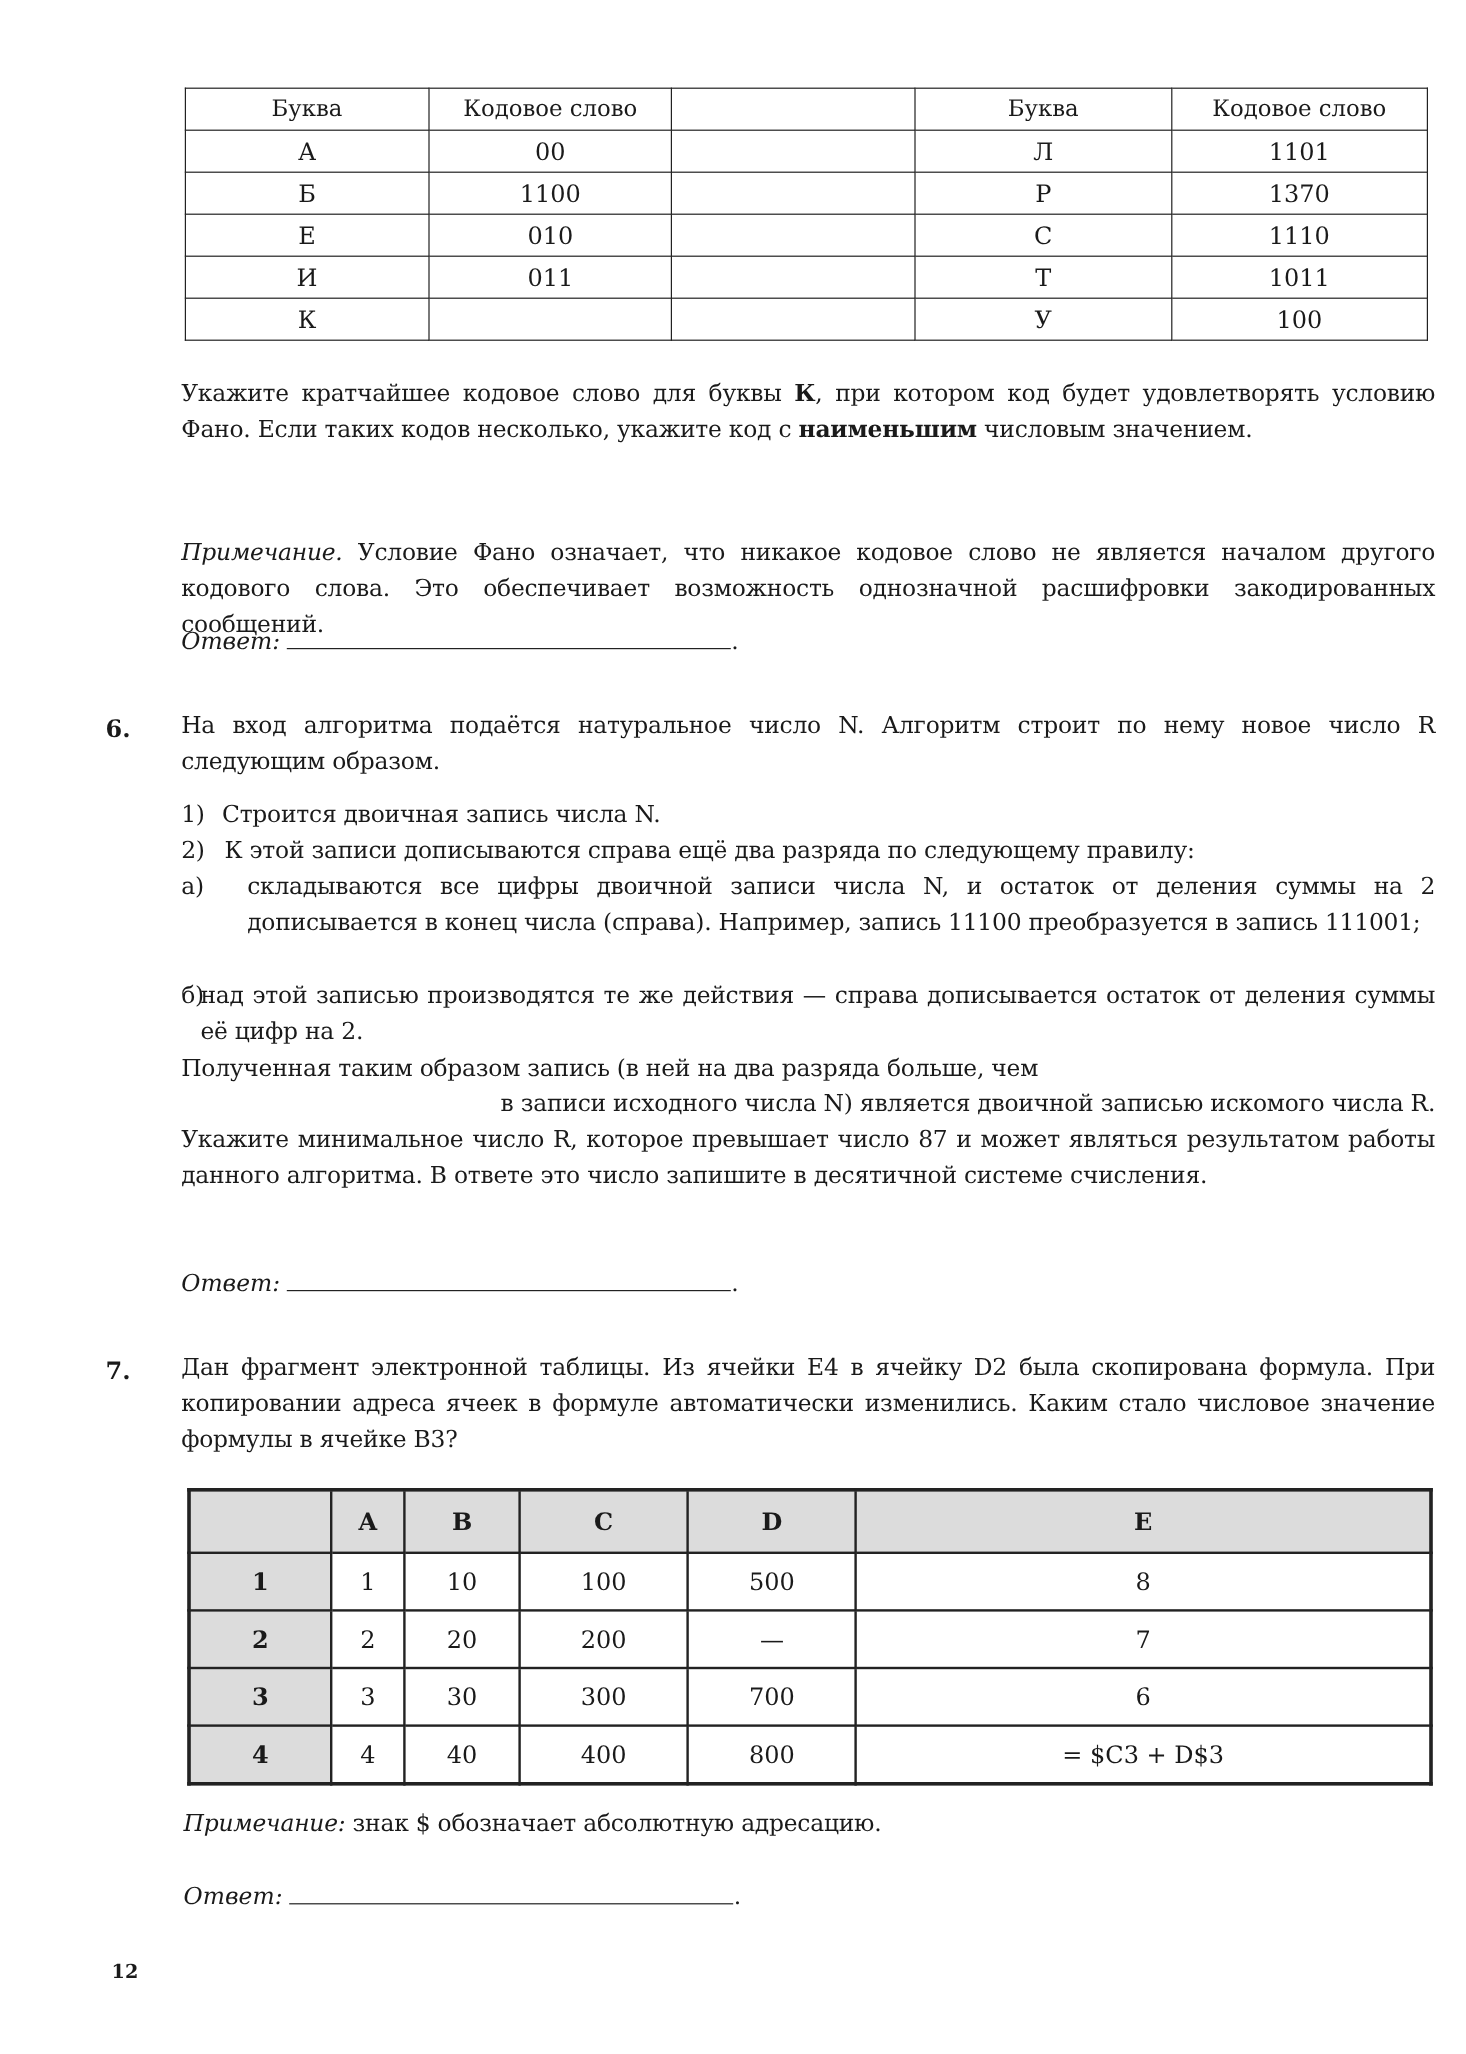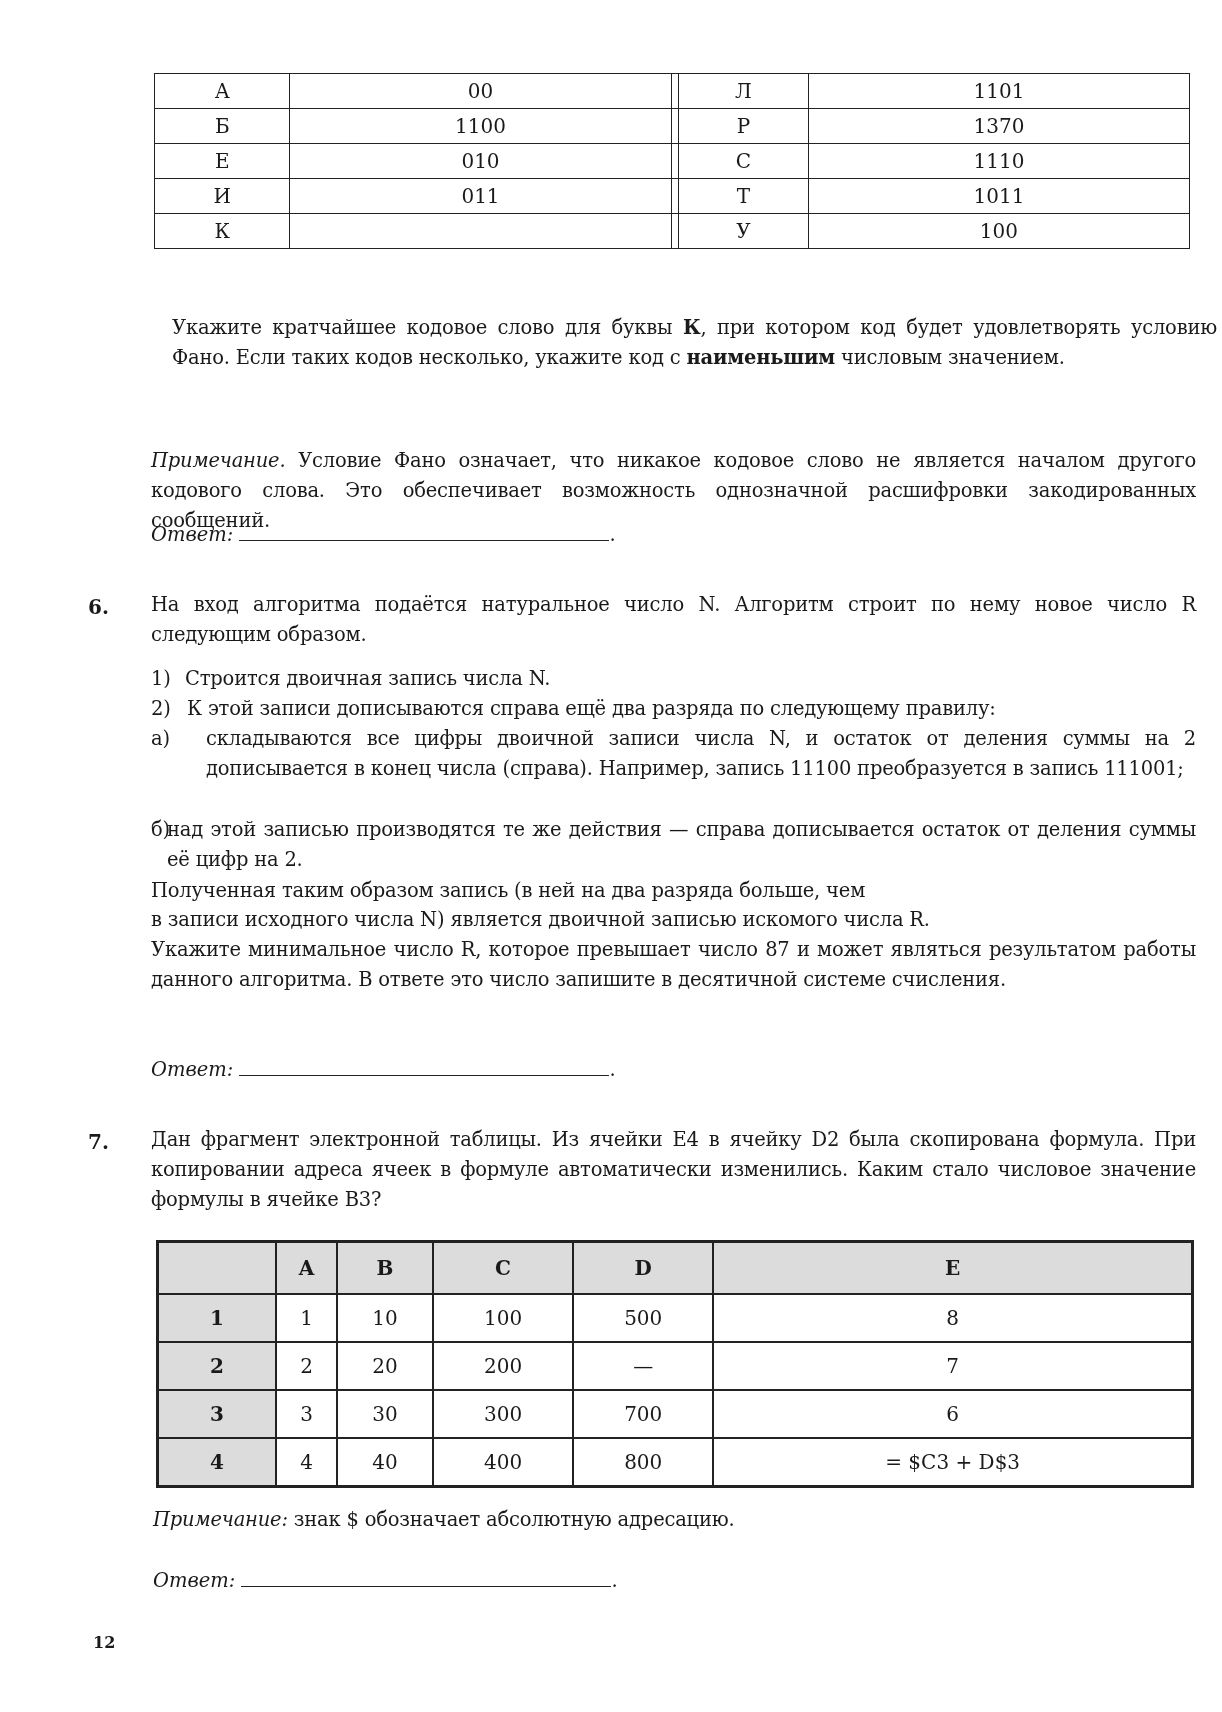--- a/index.html
+++ b/index.html
@@ -44,20 +44,27 @@
   }
   table.sheet td.colhead { background: #dcdcdc; font-weight: bold; height: 50px; }
   table.sheet td.rowhead { background: #dcdcdc; font-weight: bold; width: 116px; }
   .pagenum { position: absolute; left: 93px; top: 1633px; font-size: 16px; font-weight: bold; }
 </style>
 </head>
 <body>
 
 <table class="code">
   <tbody>
+      <tr>
+    <td class="hdr" style="width:19%">Буква</td>
+    <td class="hdr" style="width:19%">Кодовое слово</td>
+    <td class="hdr" style="width:19%"></td>
+    <td class="hdr" style="width:20%">Буква</td>
+    <td class="hdr" style="width:20%">Кодовое слово</td>
+  </tr>
   <tr>
     <td>А</td>
     <td>00</td>
     <td></td>
     <td>Л</td>
     <td>1101</td>
   </tr>
   <tr>
     <td>Б</td>
     <td>1100</td>
@@ -82,21 +89,21 @@
   <tr>
     <td>К</td>
     <td></td>
     <td></td>
     <td>У</td>
     <td>100</td>
   </tr>
 </tbody>
   </table>
 
-<div class="abs para" style="left:151px; top:313px; width:1045px;margin-left:21px;">
+<div class="abs para" style="left:151px; top:313px; width:1045px;">
   <span>Укажите кратчайшее кодовое слово для буквы </span><b>К</b><span>, при котором код будет удовлетворять условию Фано. Если таких кодов несколько, укажите код с </span><b>наименьшим</b><span> числовым значением.</span>
 </div>
 <div class="abs para" style="left:151px; top:403px; width:1045px;margin-top:43px;">
   <i>Примечание.</i><span> Условие Фано означает, что никакое кодовое слово не является началом другого кодового слова. Это обеспечивает возможность однозначной расшифровки закодированных сообщений.</span>
 </div>
 <div class="answer" style="left:151px; top:522px;">
   <span>Ответ:</span><span class="line"></span><span class="dot">.</span>
 </div>
 
 <div class="num" style="left:88px; top:595px;">6.</div>
@@ -113,21 +120,21 @@
 <div class="list-item" style="left:151px; top:724px; width:1045px;">
   <span class="mark">а)</span>
   <div style="margin-left:55px;">складываются все цифры двоичной записи числа N, и остаток от деления суммы на 2 дописывается в конец числа (справа). Например, запись 11100 преобразуется в запись 111001;</div>
 </div>
 <div class="list-item" style="left:151px; top:815px; width:1045px;">
   <span class="mark">б)</span>
   <div style="margin-left:16px;">над этой записью производятся те же действия — справа дописывается остаток от деления суммы её цифр на 2.</div>
 </div>
 
 <div class="abs para" style="left:151px; top:876px; width:1045px; text-align:left;">Полученная таким образом запись (в ней на два разряда больше, чем</div>
-<div class="abs para" style="left:151px; top:905px; width:1045px; text-align:left;">в записи исходного числа N) является двоичной записью искомого числа R.</div>
+<div class="abs para" style="left:151px; top:905px; width:1045px; text-align:right;">в записи исходного числа N) является двоичной записью искомого числа R.</div>
 <div class="abs para" style="left:151px; top:935px; width:1045px;">Укажите минимальное число R, которое превышает число 87 и может являться результатом работы данного алгоритма. В ответе это число запишите в десятичной системе счисления.</div>
 
 <div class="answer" style="left:151px; top:1057px;">
   <span>Ответ:</span><span class="line"></span><span class="dot">.</span>
 </div>
 
 <div class="num" style="left:88px; top:1130px;">7.</div>
 <div class="abs para" style="left:151px; top:1125px; width:1045px;">Дан фрагмент электронной таблицы. Из ячейки E4 в ячейку D2 была скопирована формула. При копировании адреса ячеек в формуле автоматически изменились. Каким стало числовое значение формулы в ячейке B3?</div>
 
 <table class="sheet">

